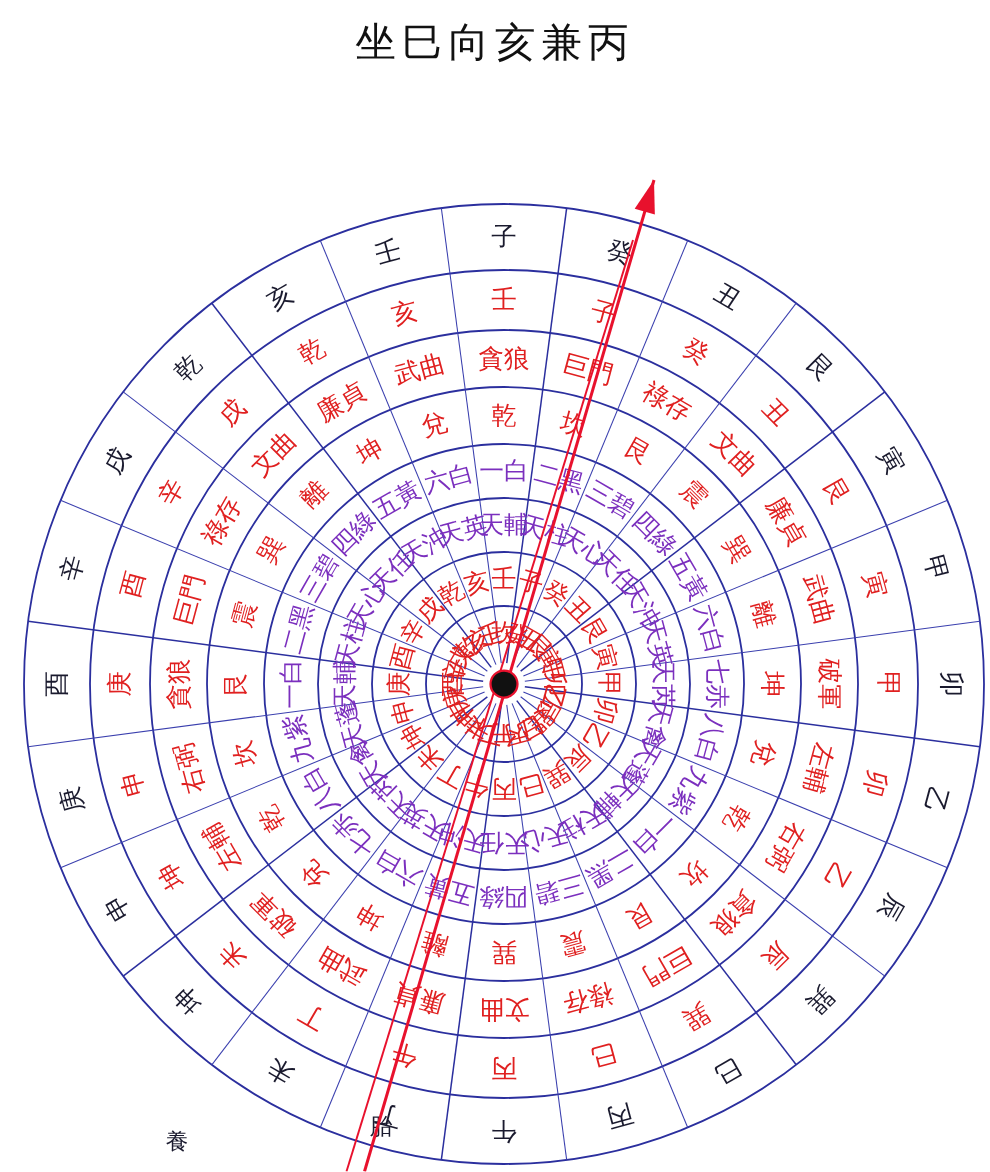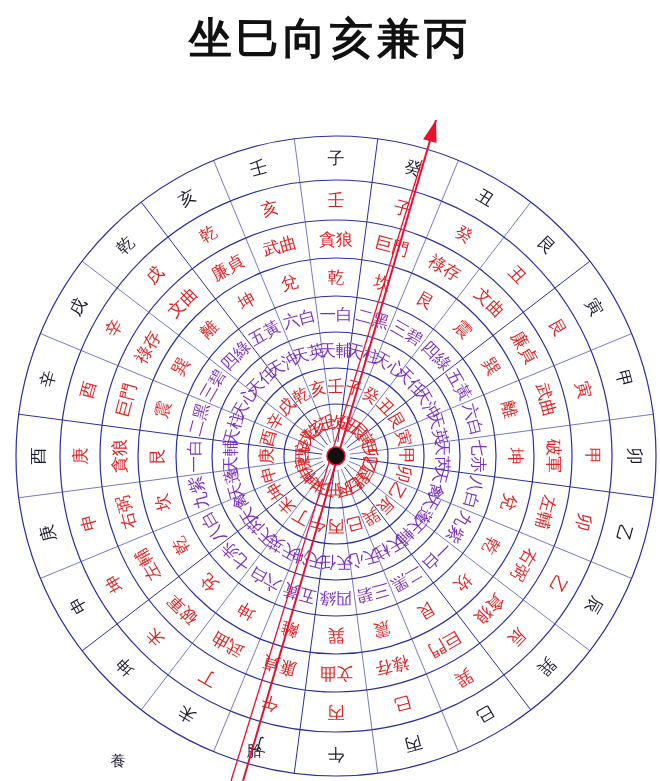--- a/index.html
+++ b/index.html
@@ -14,24 +14,24 @@
     overflow: hidden;
     font-family: "Liberation Sans", sans-serif;
   }
   #page-title {
     position: absolute;
     top: 10px;
     left: 0;
     width: 660px;
     text-align: center;
     font-family: "Liberation Serif", serif;
-    font-size: 43px;
+    font-size: 27px;
     letter-spacing: 4px;
     color: #111111;
-    font-weight: 700;
+    font-weight: 400;
   }
   #compass-wrap {
     position: absolute;
     top: 96px;
     left: 0;
     width: 660px;
     height: 685px;
   }
   svg {
     display: block;

